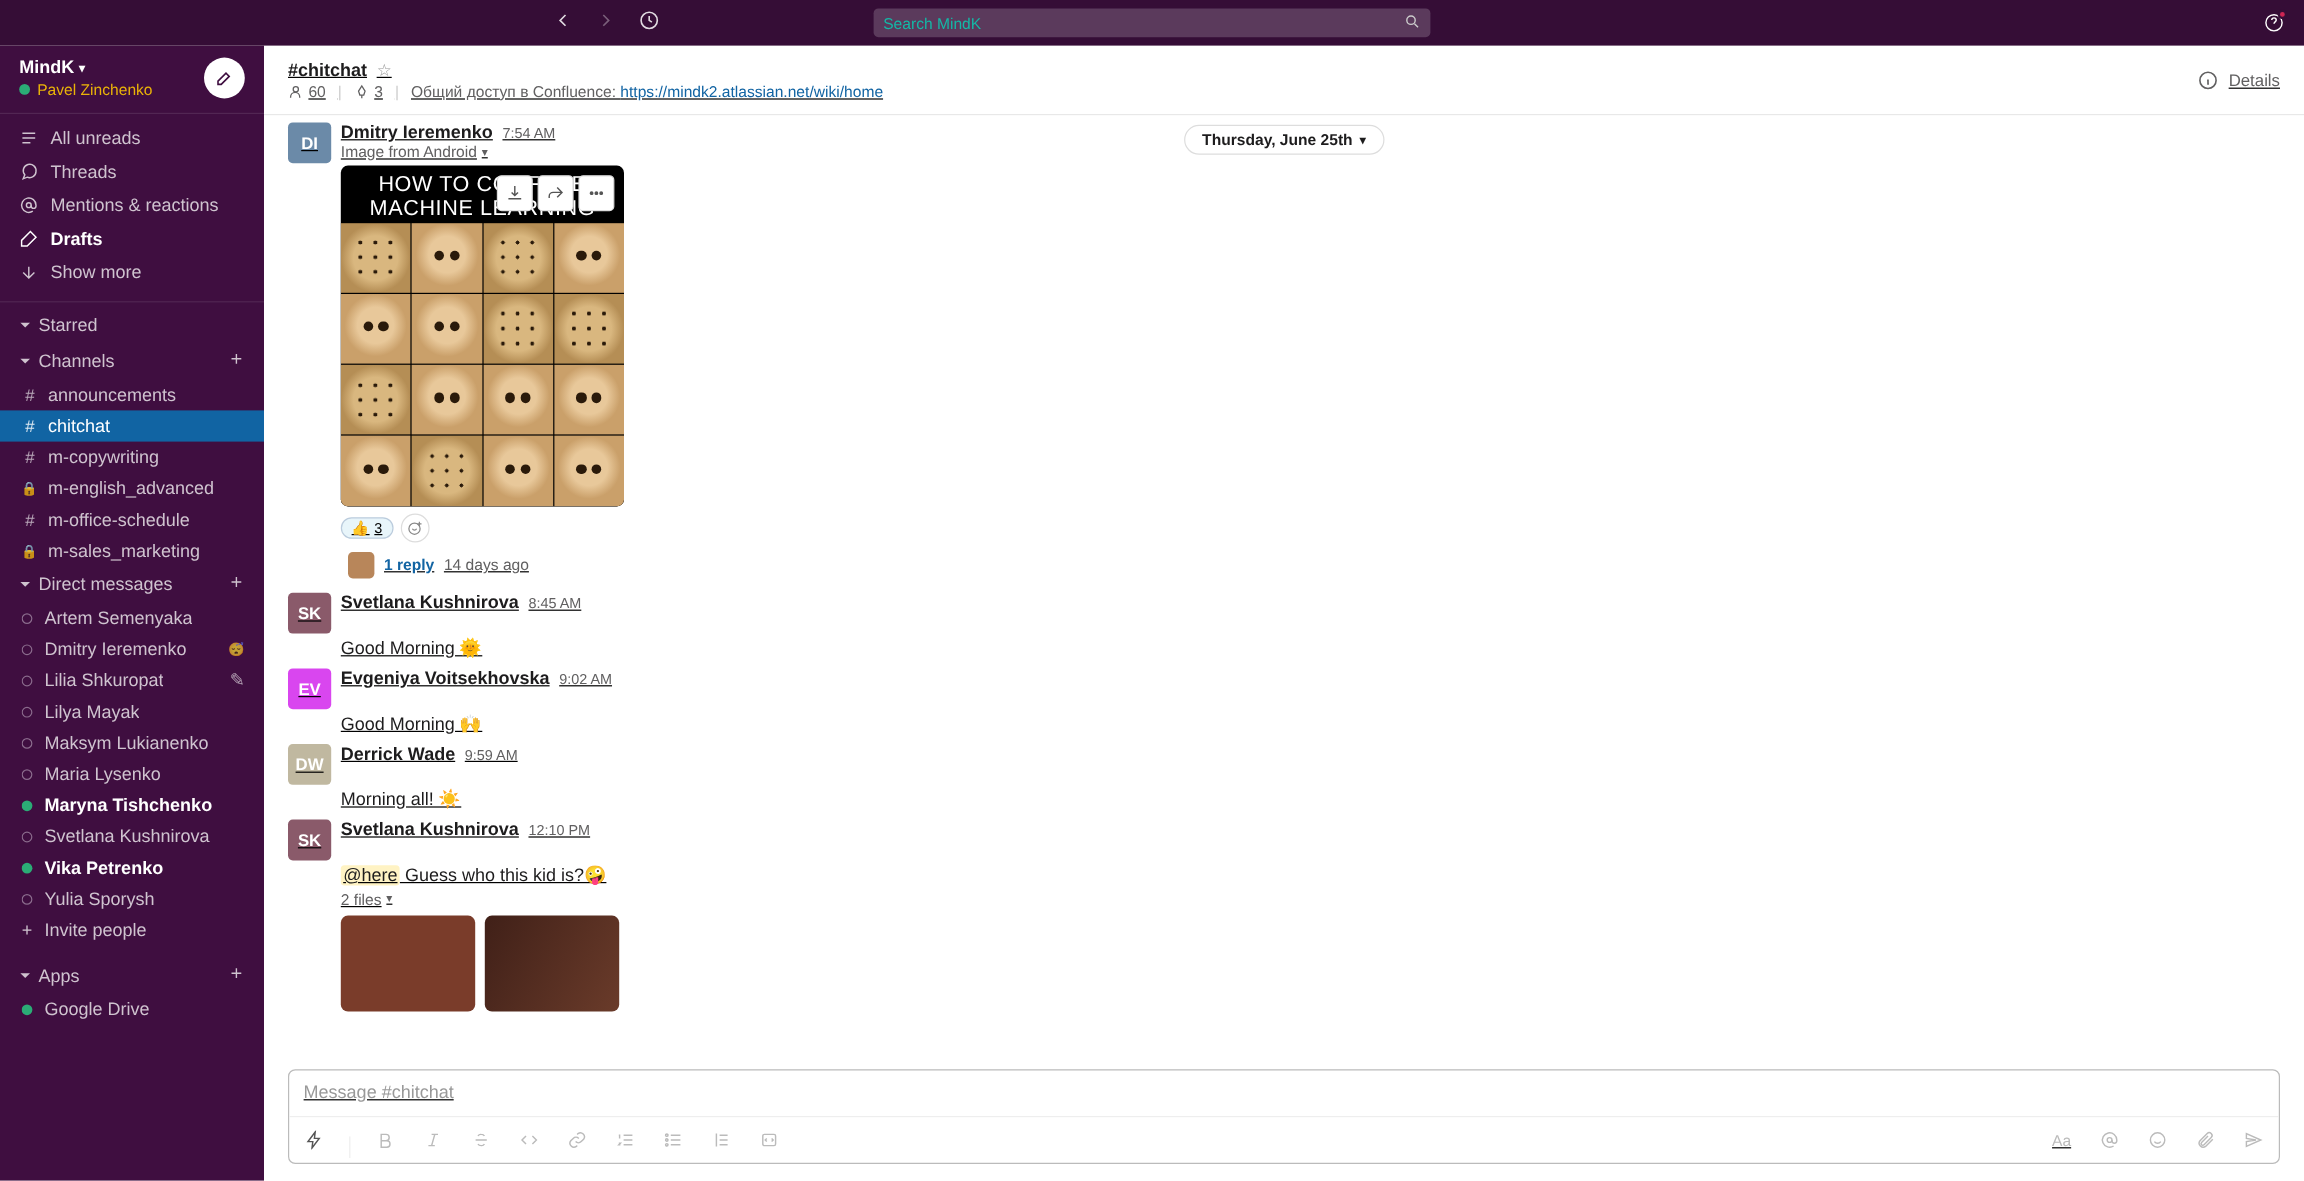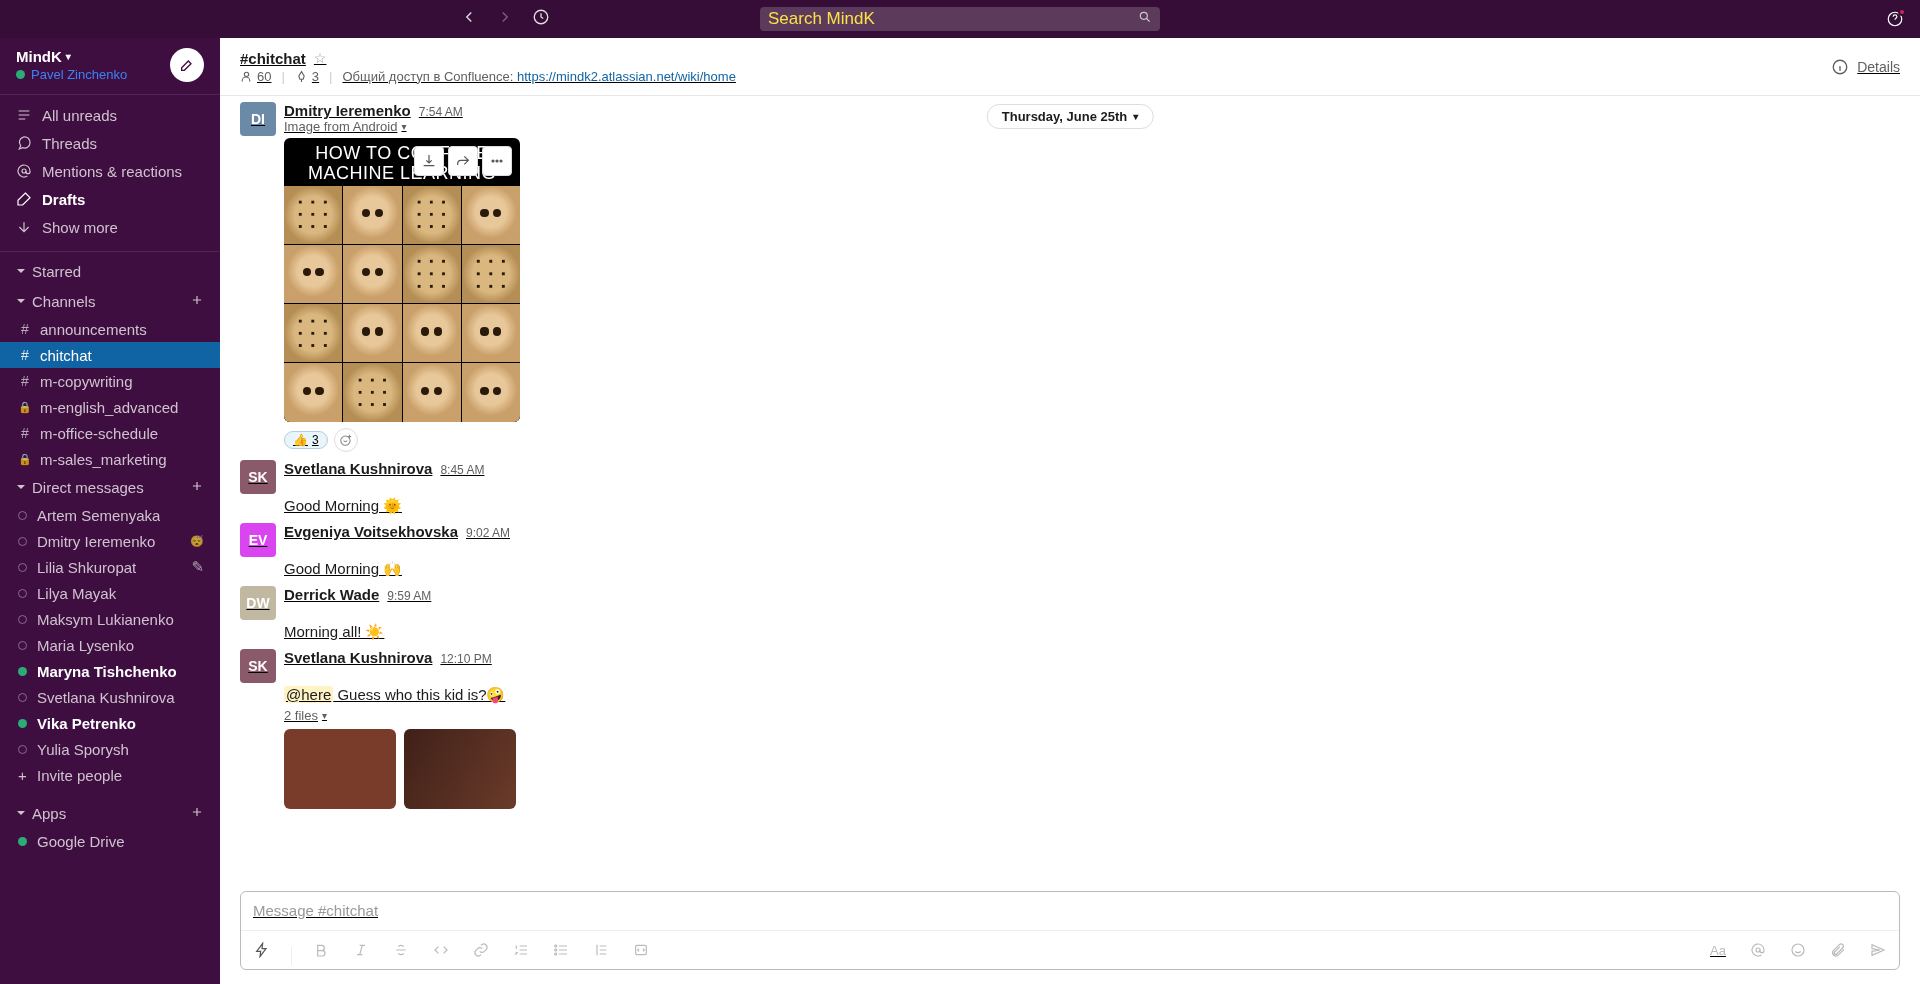--- a/index.html
+++ b/index.html
@@ -1,31 +1,31 @@
 <!DOCTYPE html>
 <html><head>
 <meta charset="utf-8">
 <style>
 * { margin: 0; padding: 0; box-sizing: border-box; font-family: -apple-system, BlinkMacSystemFont, "Segoe UI", Helvetica, Arial, sans-serif; }
 html, body { height: 100%; width: 100%; overflow: hidden; }
 .app { display: flex; flex-direction: column; height: 100vh; width: 100vw; }
 .topbar { height: 38px; background: #350d36; display: flex; align-items: center; justify-content: center; position: relative; flex-shrink: 0; }
 .topbar-nav { position: absolute; left: 460px; display: flex; gap: 18px; align-items: center; }
 .topbar-nav svg { width: 18px; height: 18px; fill: none; stroke: #fff; stroke-width: 1.8; opacity: 0.85; }
-.search { width: 400px; height: 24px; background: #5b3a5c; border-radius: 4px; display: flex; align-items: center; padding: 0 8px; color: #fde047; font-size: 17px; position: relative; }
+.search { width: 464px; height: 24px; background: #5b3a5c; border-radius: 4px; display: flex; align-items: center; padding: 0 8px; color: #14b8a6; font-size: 13px; position: relative; }
 .search-icon { position: absolute; right: 8px; }
 .help-btn { position: absolute; right: 16px; display:flex; align-items:center; }
 .help-btn svg { width: 18px; height: 18px; stroke:#fff; fill:none; stroke-width:1.6; }
 .help-dot { position:absolute; top:-2px; right:-2px; width:8px; height:8px; border-radius:50%; background:#cd2553; border:2px solid #350d36; }
 .body { display: flex; flex: 1; min-height: 0; }
 .sidebar { width: 220px; background: #3f0e40; color: #cfc3cf; display: flex; flex-direction: column; font-size: 15px; overflow-y: auto; flex-shrink:0; }
 .workspace { padding: 10px 16px 12px; border-bottom: 1px solid #522653; display:flex; align-items:center; justify-content:space-between; }
 .workspace-text { display:flex; flex-direction:column; }
 .workspace-name { color: #fff; font-weight: 900; font-size: 15px; display:flex; align-items:center; gap:4px; }
-.workspace-user { font-size: 13px; color: #3b82f6; display:flex; align-items:center; gap:6px; margin-top:2px;text-align:right; }
+.workspace-user { font-size: 13px; color: #eab308; display:flex; align-items:center; gap:6px; margin-top:2px;text-align:right; }
 .presence { width:9px; height:9px; border-radius:50%; background:#2bac76; }
 .compose-btn { width:34px; height:34px; border-radius:50%; background:#fff; display:flex; align-items:center; justify-content:center; }
 .compose-btn svg { width:16px; height:16px; stroke:#3f0e40; fill:none; stroke-width:2; }
 .nav-section { padding: 6px 0; }
 .nav-item { display:flex; align-items:center; gap:10px; padding: 4px 16px; height:28px; cursor:pointer; color:#cfc3cf; }
 .nav-item.bold { color:#fff; font-weight:700; }
 .nav-item svg { width:16px; height:16px; stroke:#cfc3cf; fill:none; stroke-width:1.8; flex-shrink:0; }
 .nav-item.bold svg { stroke:#fff; }
 .section-header { display:flex; align-items:center; justify-content:space-between; padding:6px 16px; height:30px; cursor:pointer; }
 .section-header .label { display:flex; align-items:center; gap:6px; font-size:15px; }
@@ -440,20 +440,25 @@
                   <span>👍</span>
                   <span>3</span>
                 </div>
               <div class="add-react">
                   <svg width="14" height="14" viewBox="0 0 24 24" fill="none" stroke="#888" stroke-width="1.8">
                     <circle cx="11" cy="13" r="8"></circle>
                     <path d="M8 13s1 2 3 2 3-2 3-2M9 10h.01M13 10h.01M18 3v6M15 6h6"></path>
                   </svg>
                 </div>
             </div>
+            <div class="thread-reply">
+              <div class="thread-ava"></div>
+              <span class="thread-link">1 reply</span>
+              <span class="thread-time">14 days ago</span>
+            </div>
           </div>
         </div>
 
         <div class="msg">
           <div class="avatar" style="background:#8a5a6a">SK</div>
           <div class="msg-body">
             <div class="msg-head">
                 <span class="msg-author">Svetlana Kushnirova</span>
                 <span class="msg-time">8:45 AM</span>
               </div>

